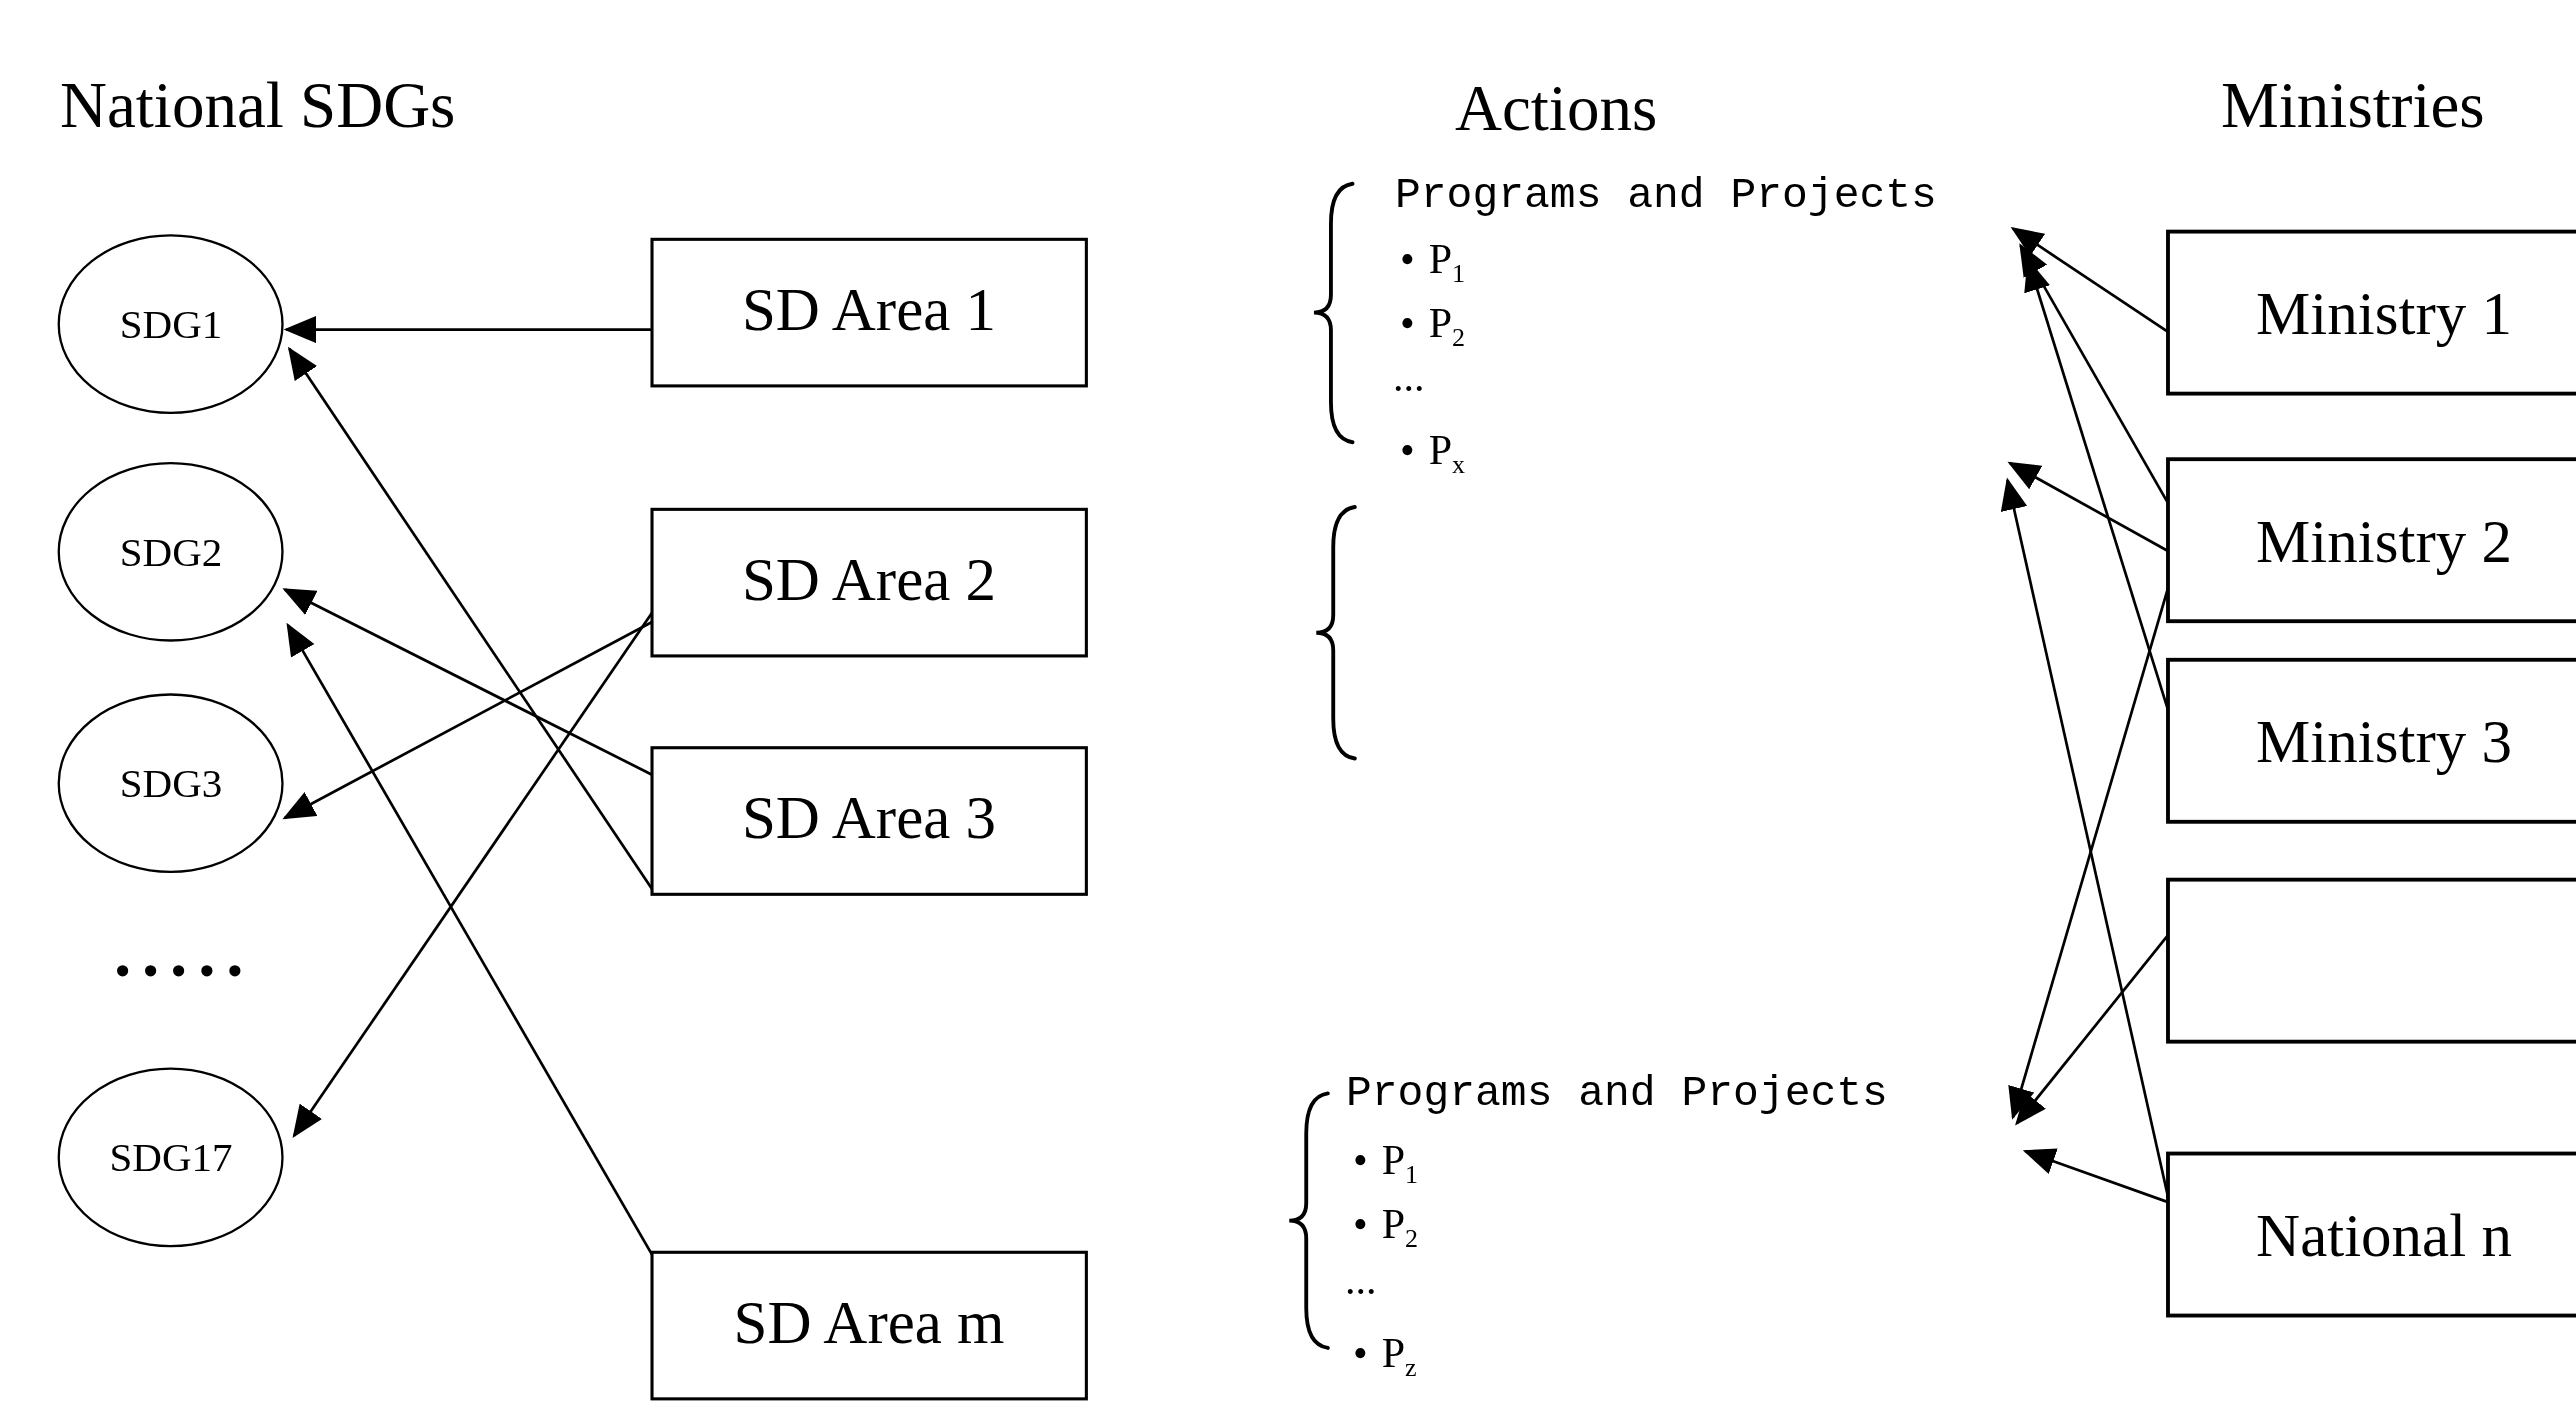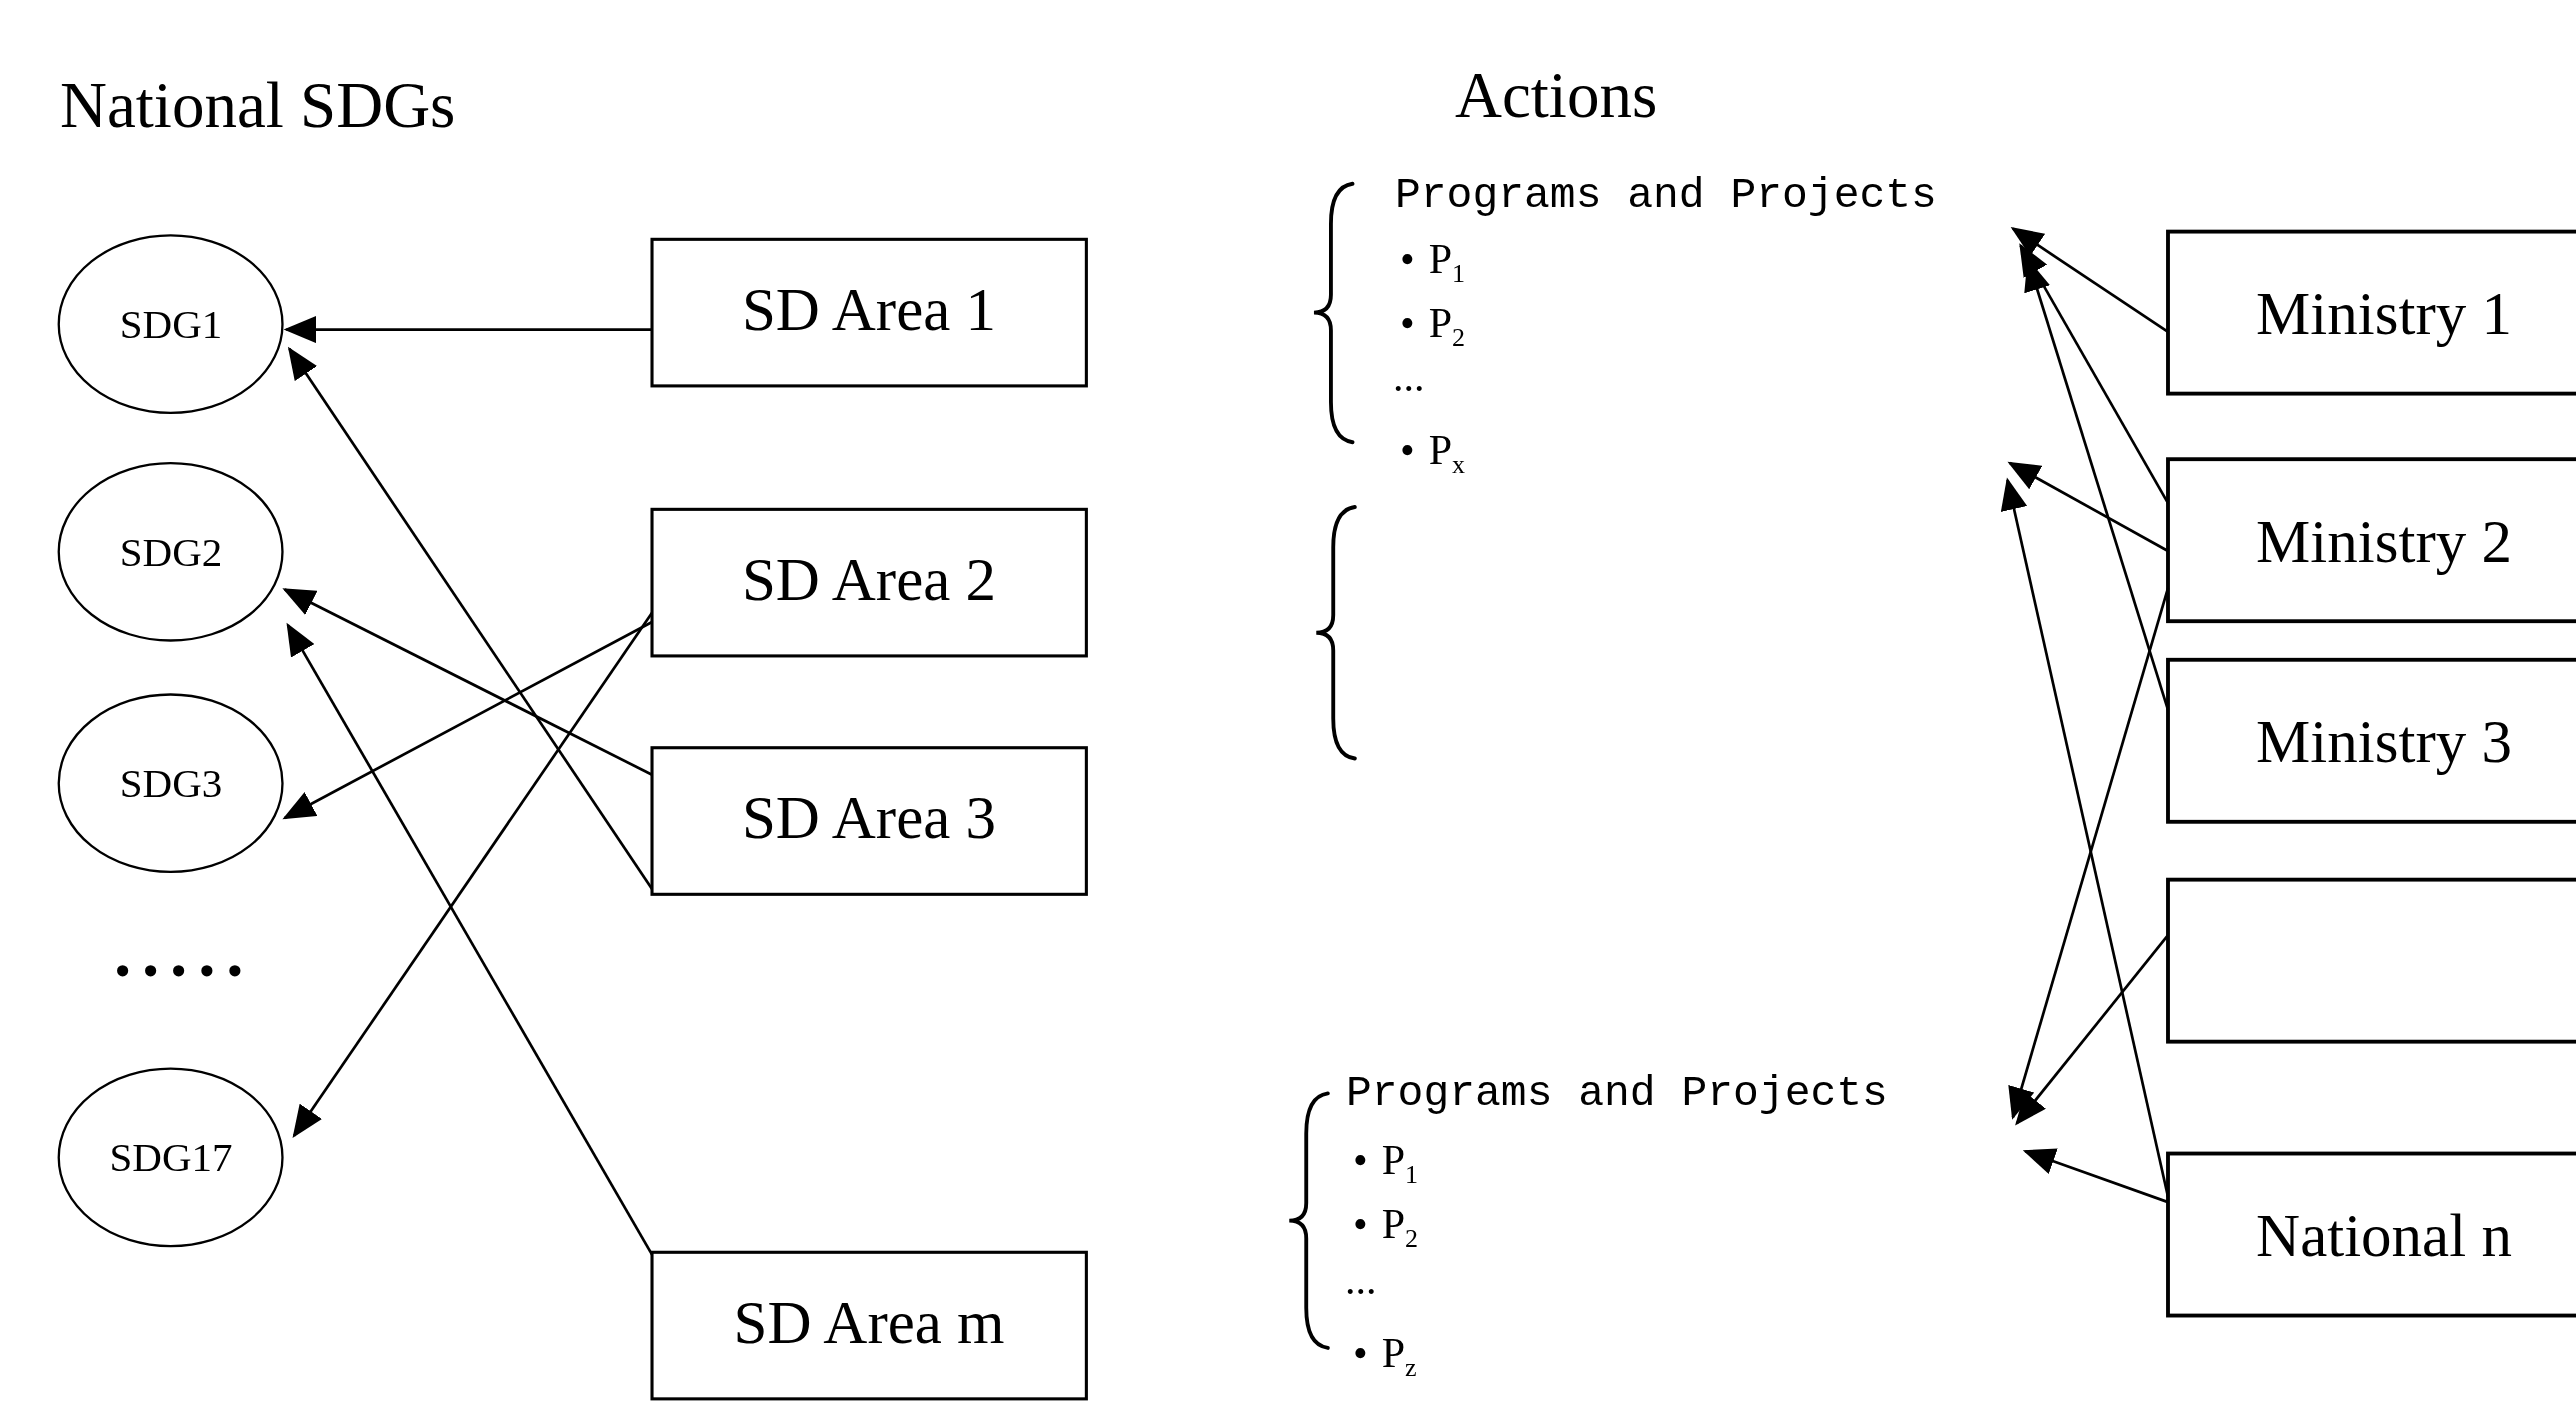--- a/index.html
+++ b/index.html
@@ -64,21 +64,22 @@
     </g>
 
     <g stroke="#000" stroke-width="5" fill="none" stroke-linecap="round">
       <path d="M1700,238 Q1672,242 1672,290 L1672,382 Q1672,405 1650,405 Q1672,405 1672,428 L1672,521 Q1672,569 1700,573"></path>
       <path d="M1703,657 Q1675,661 1675,709 L1675,797 Q1675,820 1653,820 Q1675,820 1675,843 L1675,931 Q1675,979 1703,983"></path>
       <path d="M1668,1417 Q1640,1421 1640,1469 L1640,1559 Q1640,1582 1618,1582 Q1640,1582 1640,1605 L1640,1695 Q1640,1743 1668,1747"></path>
     </g>
   </svg>
 
   <div class="hdr" style="left:19px;top:68px">National SDGs</div>
-  <div class="hdr" style="left:1414px;top:58px">Actions</div>
+  <div class="hdr" style="left:1414px;top:71px">Actions</div>
+  <div class="hdr" style="left:2180px;top:68px">Ministries</div>
 
   <div class="sdglabel" style="left:130px;top:324px">SDG1</div>
   <div class="sdglabel" style="left:130px;top:552px">SDG2</div>
   <div class="sdglabel" style="left:130px;top:783px">SDG3</div>
   <div class="sdglabel" style="left:130px;top:1157px">SDG17</div>
   <div class="dots" style="left:73px;top:914px">.....</div>
 
   <div class="boxlabel" style="left:828px;top:275px">SD Area 1</div>
   <div class="boxlabel" style="left:828px;top:545px">SD Area 2</div>
   <div class="boxlabel" style="left:828px;top:783px">SD Area 3</div>

